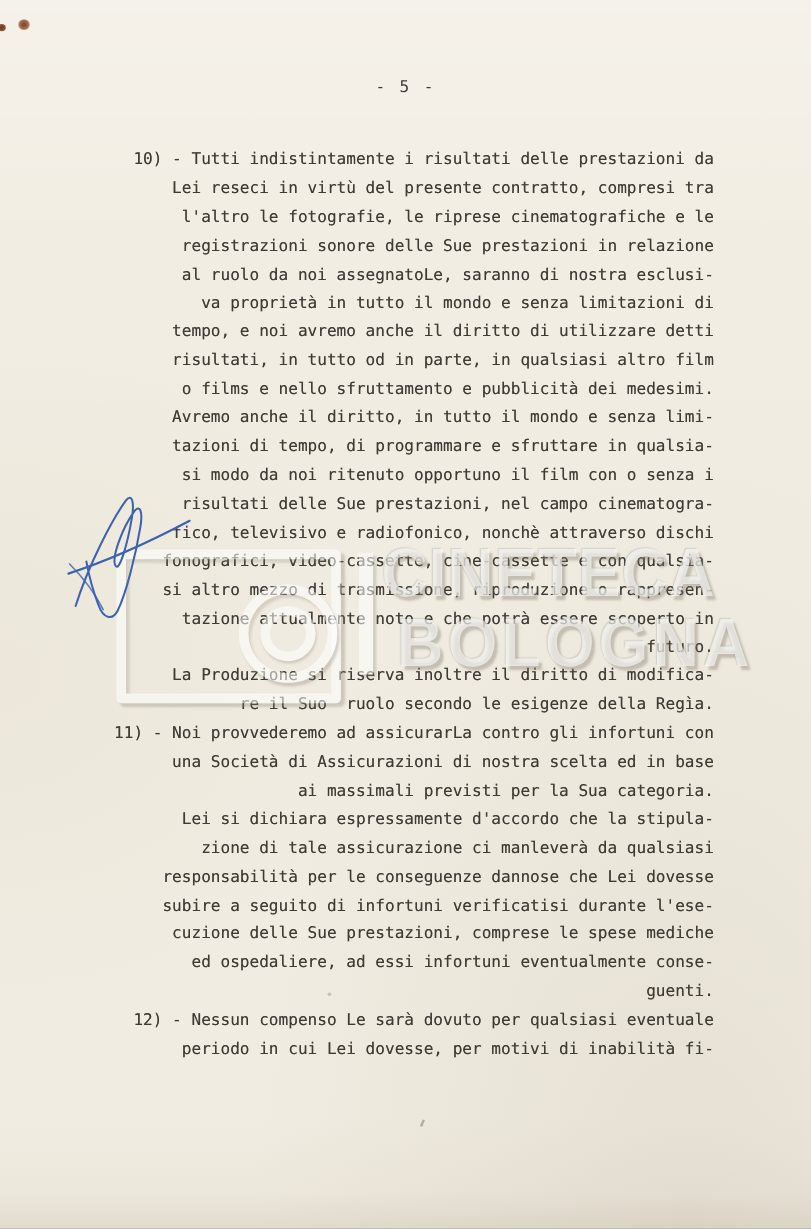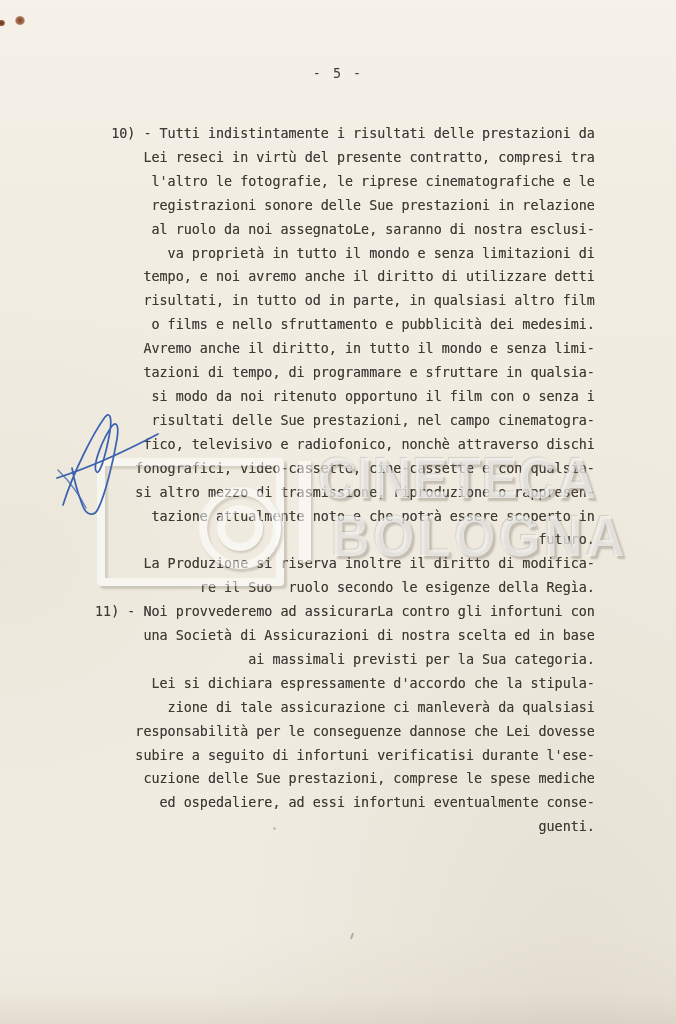--- a/index.html
+++ b/index.html
@@ -201,20 +201,22 @@
       <pre class="clause">11) - Noi provvederemo ad assicurarLa contro gli infortuni con
       una Società di Assicurazioni di nostra scelta ed in base
       ai massimali previsti per la Sua categoria.
       Lei si dichiara espressamente d'accordo che la stipula-
       zione di tale assicurazione ci manleverà da qualsiasi
       responsabilità per le conseguenze dannose che Lei dovesse
       subire a seguito di infortuni verificatisi durante l'ese-
       cuzione delle Sue prestazioni, comprese le spese mediche
       ed ospedaliere, ad essi infortuni eventualmente conse-
       guenti.</pre>
+      <pre class="clause">12) - Nessun compenso Le sarà dovuto per qualsiasi eventuale
+      periodo in cui Lei dovesse, per motivi di inabilità fi-</pre>
     </div>
 
   <div class="watermark">
     <div class="wm-frame"></div>
     <div class="wm-lens-outer"></div>
     <div class="wm-lens-inner"></div>
     <div class="wm-bar"></div>
     <div class="wm-text">
       <div class="wm-line1">CINETECA</div>
       <div class="wm-line2">BOLOGNA</div>

